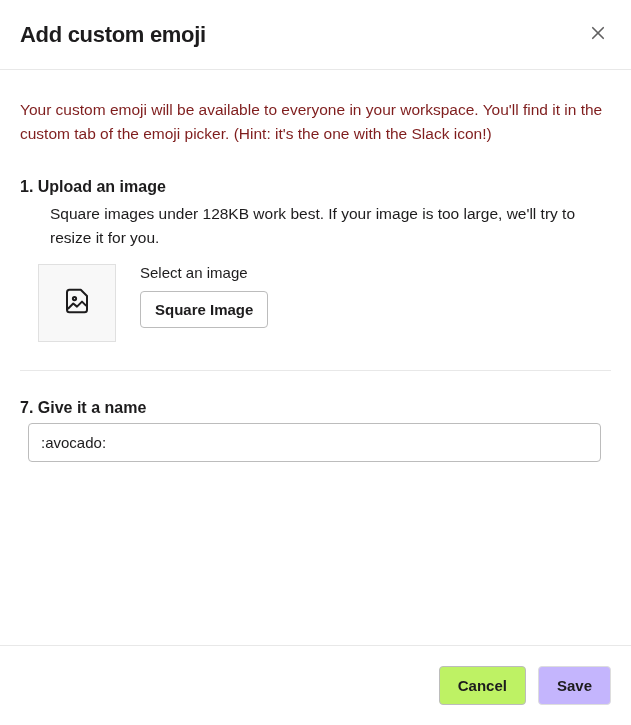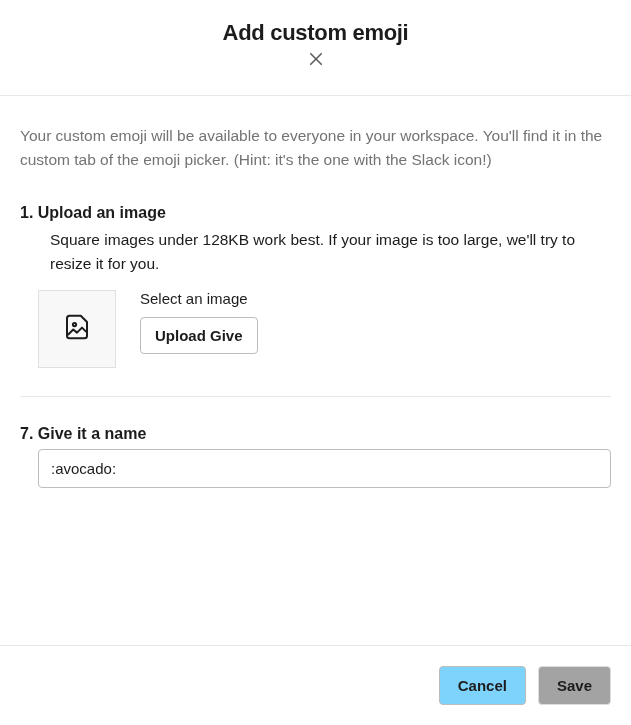--- a/index.html
+++ b/index.html
@@ -15,21 +15,20 @@
       background: #fff;
       display: flex;
       flex-direction: column;
     }
     .modal-header {
       display: flex;
       align-items: center;
       justify-content: space-between;
       padding: 20px 20px 20px 20px;
       border-bottom: 1px solid #e8e8e8;
-      flex-direction: column;
     }
     .modal-title {
       font-size: 22px;
       font-weight: 800;
       letter-spacing: -0.3px;
     }
     .close-btn {
       background: none;
       border: none;
       padding: 4px;
@@ -44,21 +43,21 @@
       height: 18px;
     }
     .modal-body {
       padding: 28px 20px 20px 20px;
       flex: 1;
       overflow: auto;
     }
     .intro-text {
       font-size: 15.5px;
       line-height: 1.55;
-      color: #737373;
+      color: #7f1d1d;
       margin-bottom: 32px;
     }
     .step-heading {
       font-size: 16px;
       font-weight: 800;
       margin-bottom: 6px;
       margin-top: 8px;
     }
     .step-desc {
       font-size: 15.5px;
@@ -108,21 +107,21 @@
       cursor: pointer;
       width: fit-content;
     }
     .divider {
       border: none;
       border-top: 1px solid #e8e8e8;
       margin: 6px 0 28px 0;
     }
     .name-input {
       width: calc(100% - 18px);
-      margin-left: 18px;
+      margin-left: 8px;
       padding: 10px 12px;
       font-size: 15px;
       border: 1px solid #bcbcbc;
       border-radius: 4px;
       color: #1d1c1d;
       font-family: inherit;
     }
     .modal-footer {
       border-top: 1px solid #e8e8e8;
       padding: 20px;
@@ -132,27 +131,27 @@
     }
     .btn {
       font-size: 15px;
       font-weight: 700;
       padding: 10px 18px;
       border-radius: 4px;
       cursor: pointer;
       font-family: inherit;
     }
     .btn-cancel {
-      background: #7dd3fc;
+      background: #bef264;
       border: 1px solid #bcbcbc;
       color: #1d1c1d;
       margin-left: 20px;
     }
     .btn-save {
-      background: #a3a3a3;
+      background: #c4b5fd;
       border: 1px solid #dddddd;
       color: #1d1c1d;
     }
   </style>
 </head>
 <body>
 
 <div class="modal-header">
   <h1 class="modal-title">Add custom emoji</h1>
   <button class="close-btn">
@@ -177,21 +176,21 @@
         <span>
           <svg viewBox="0 0 24 24" fill="none" stroke="currentColor" stroke-width="1.6" stroke-linecap="round" stroke-linejoin="round">
             <path d="M6 3 H15 L20 8 V19 A2 2 0 0 1 18 21 H6 A2 2 0 0 1 4 19 V5 A2 2 0 0 1 6 3 Z"></path>
             <circle cx="10" cy="10" r="1.3"></circle>
             <path d="M5 18 L9 14 L12 16.5 L16 12.5 L19 15.5"></path>
           </svg>
         </span>
       </div>
       <div class="upload-side">
         <span class="select-label">Select an image</span>
-        <button class="upload-btn">Upload Give</button>
+        <button class="upload-btn">Square Image</button>
       </div>
     </div>
   </div>
 
   <hr class="divider">
 
   <div>
     <h2 class="step-heading">7. Give it a name</h2>
     <input type="text" class="name-input" value=":avocado:" style="">
   </div>

